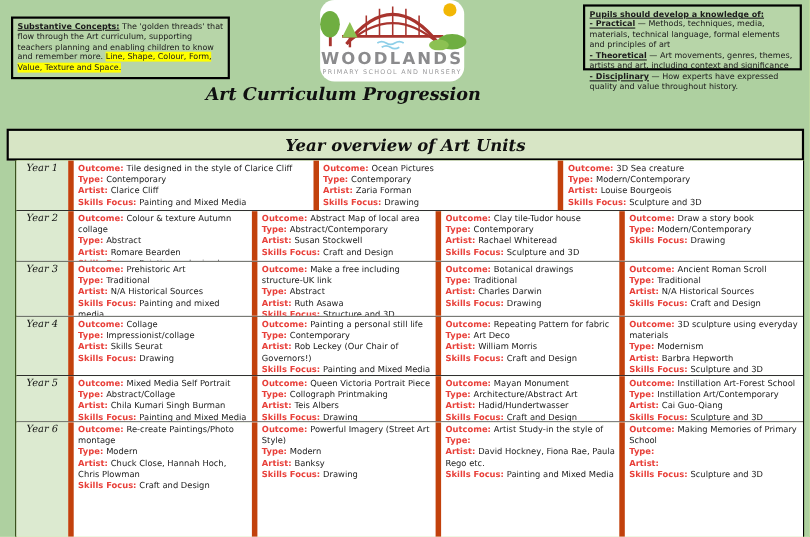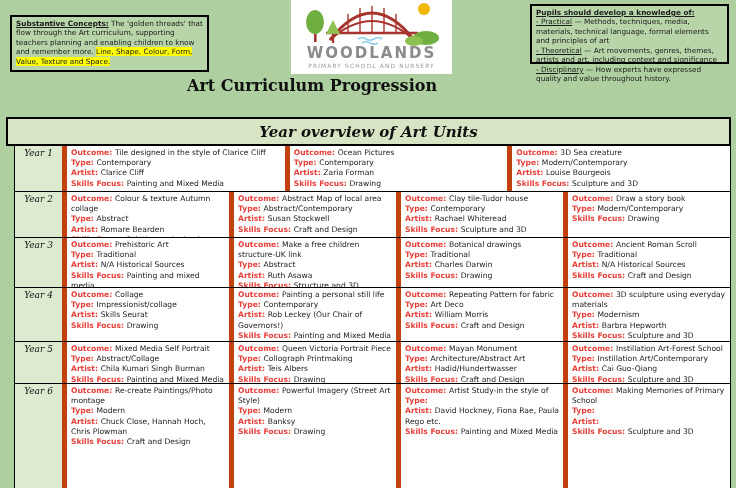--- a/index.html
+++ b/index.html
@@ -6,31 +6,31 @@
   html,body { width:736px; height:488px; }
   body { font-family:"DejaVu Sans", sans-serif; overflow:hidden; }
   .page { position:relative; width:736px; height:488px; background:#aed0a0; overflow:hidden; }
 
   
   .info-box { position:absolute; border:2px solid #000; background:#b7d5a8; font-size:7.3px; line-height:1.3; padding:2px 4px; color:#1a1a1a; }
   .info-box.left  { left:10px;  top:15px; width:199px; height:57px; }
   .info-box.right { left:530px; top:4px; width:199px; height:60px; }
   .box-title { font-weight:bold; text-decoration:underline; }
   .hl { background:#ffff00; }
-  .bullet-label { font-weight:normal; text-decoration:underline; }
-
-  
-  .logo-panel { position:absolute; left:291px; top:0; width:161px; height:74px; background:#ffffff; display:flex; flex-direction:column; align-items:center; justify-content:flex-start; }
+  .bullet-label { font-weight:bold; text-decoration:underline; }
+
+  
+  .logo-panel { position:absolute; left:291px; top:0; width:131px; height:74px; background:#ffffff; display:flex; flex-direction:column; align-items:center; justify-content:flex-start;border-radius:13px; }
   .logo-art { width:140px; height:46px; }
   .logo-name { font-family:"DejaVu Sans", sans-serif; font-weight:bold; letter-spacing:2px; font-size:15px; color:#8b8b8d; line-height:1; }
   .logo-tagline { font-size:5.8px; letter-spacing:1.2px; color:#9a9a9c; margin-top:2px; }
 
   
   .page-title { position:absolute; left:0; top:76px; width:624px; text-align:center;
-    font-family:"DejaVu Serif", serif; font-weight:bold; font-size:16px; color:#101010; }
+    font-family:"DejaVu Serif", serif; font-style:italic; font-weight:bold; font-size:16px; color:#101010; }
 
   
   .section-band { position:absolute; left:6px; top:117px; width:725px; height:29px;
     background:#d7e5c5; border:2px solid #000; display:flex; align-items:center; justify-content:center;
     font-family:"DejaVu Serif", serif; font-style:italic; font-weight:bold; font-size:15px; color:#101010; }
 
   
   .units-table { position:absolute; left:14px; top:146px; width:717px; height:342px;
     border-left:1.5px solid #000; border-right:1.5px solid #000; background:#84cc16; }
   .year-row { display:flex; width:100%; border-bottom:1px solid #000; background:#fff; }
@@ -156,21 +156,21 @@
       </div>
       <div class="year-row">
         <div class="year-label">Year 3</div>
         <div class="unit-cell">
           <div class="field-line"><span class="field-label">Outcome: </span><span class="field-value">Prehistoric Art</span></div>
           <div class="field-line"><span class="field-label">Type: </span><span class="field-value">Traditional</span></div>
           <div class="field-line"><span class="field-label">Artist: </span><span class="field-value">N/A Historical Sources</span></div>
           <div class="field-line"><span class="field-label">Skills Focus: </span><span class="field-value">Painting and mixed media</span></div>
         </div>
         <div class="unit-cell">
-          <div class="field-line"><span class="field-label">Outcome: </span><span class="field-value">Make a free children structure-UK link</span></div>
+          <div class="field-line"><span class="field-label">Outcome: </span><span class="field-value">Make a free including structure-UK link</span></div>
           <div class="field-line"><span class="field-label">Type: </span><span class="field-value">Abstract</span></div>
           <div class="field-line"><span class="field-label">Artist: </span><span class="field-value">Ruth Asawa</span></div>
           <div class="field-line"><span class="field-label">Skills Focus: </span><span class="field-value">Structure and 3D</span></div>
         </div>
         <div class="unit-cell">
           <div class="field-line"><span class="field-label">Outcome: </span><span class="field-value">Botanical drawings</span></div>
           <div class="field-line"><span class="field-label">Type: </span><span class="field-value">Traditional</span></div>
           <div class="field-line"><span class="field-label">Artist: </span><span class="field-value">Charles Darwin</span></div>
           <div class="field-line"><span class="field-label">Skills Focus: </span><span class="field-value">Drawing</span></div>
         </div>

